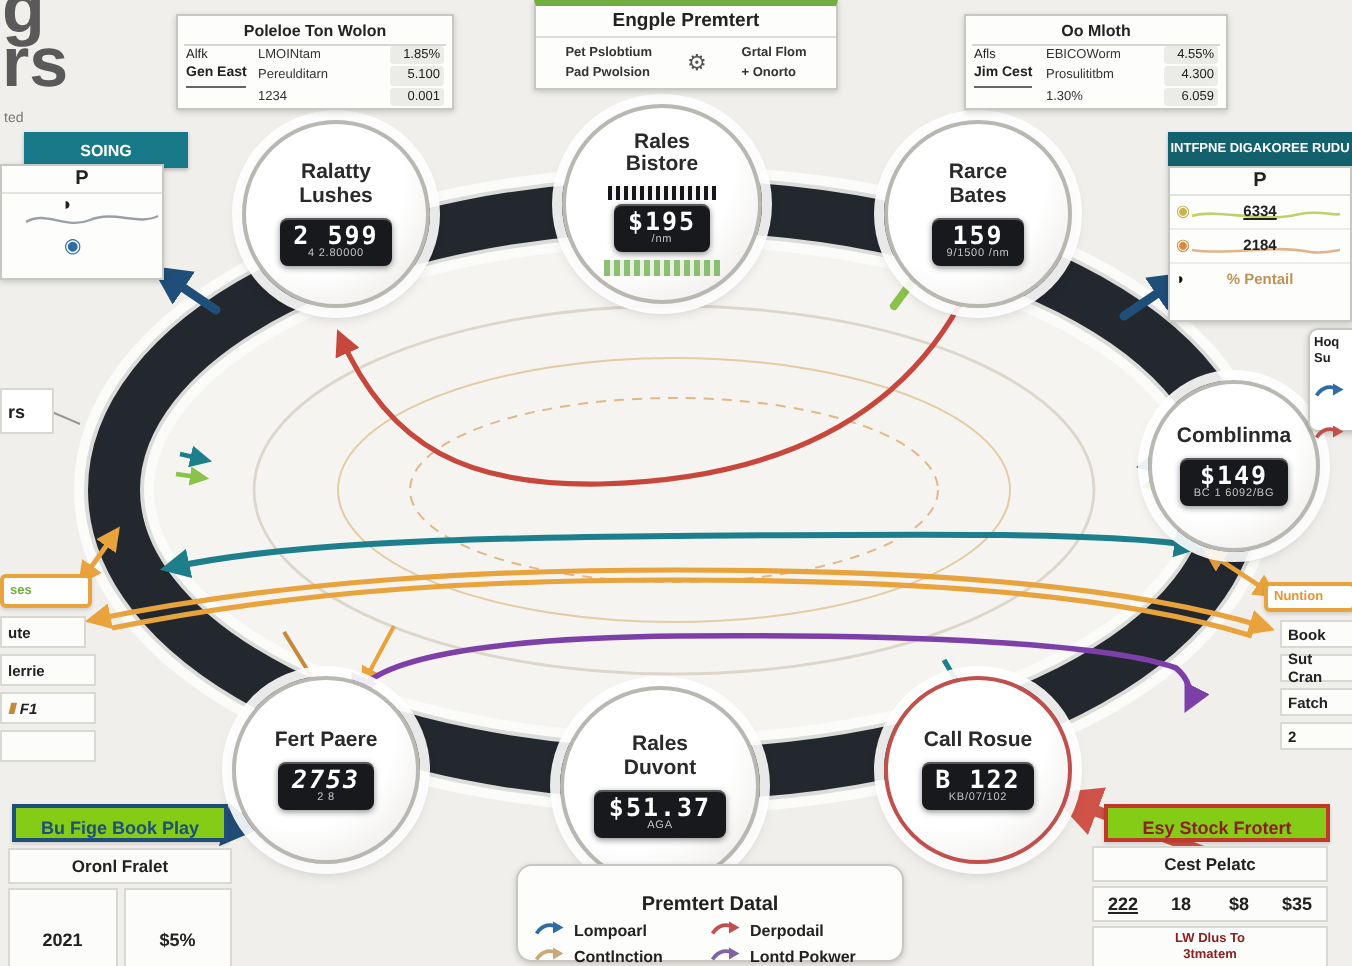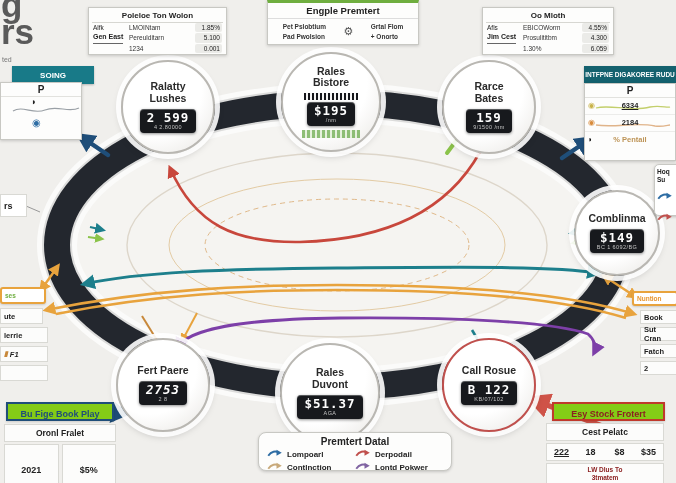--- a/index.html
+++ b/index.html
@@ -93,23 +93,23 @@
   .bt-box{background:#fcfcfb;border:1px solid #d9d9d4;text-align:center;}
   .bt-title{font-size:8.5px;font-weight:bold;padding:3px 0;margin-bottom:2px;}
   .bt-cells{display:flex;gap:3px;margin-bottom:2px;}
   .bt-cell{flex:1;font-size:9px;font-weight:bold;padding:20px 0;}
   .bt-footer{font-size:6.5px;font-weight:bold;line-height:1.25;padding:2px 0;}
   .bt-footer.redtxt{color:#8b2020;}
   .bt-num4{display:flex;margin-bottom:2px;}
   .bt-num4 span{flex:1;font-size:9px;font-weight:bold;padding:3px 0;}
 
   
-  .legend{position:absolute;left:258px;top:432px;width:194px;height:39px;z-index:4;
+  .legend{position:absolute;left:258px;top:432px;width:194px;height:49px;z-index:4;
           background:#fdfdfc;border:1px solid #c8c8c3;border-radius:8px;
-          box-shadow:0 1px 3px rgba(0,0,0,.18);padding:3px 8px;}
+          box-shadow:0 1px 3px rgba(0,0,0,.18);padding:14px 8px;}
   .lg-title{font-size:10px;font-weight:bold;text-align:center;margin-bottom:2px;}
   .lg-grid{display:grid;grid-template-columns:1fr 1fr;row-gap:2px;}
   .lg-item{display:flex;align-items:center;gap:4px;font-size:8px;font-weight:bold;color:#222;}
   .sw-blue{color:#2e6da4;} .sw-red{color:#c0504d;} .sw-tan{color:#c8a97a;} .sw-purple{color:#8064a2;}
 
   
   .big-title{position:absolute;left:1px;top:-9px;z-index:4;color:#5a5a5a;
              font-size:35px;font-weight:bold;line-height:0.78;}
   .sub-frag{position:absolute;left:2px;top:56px;z-index:4;font-size:7px;color:#777;}
 </style>

